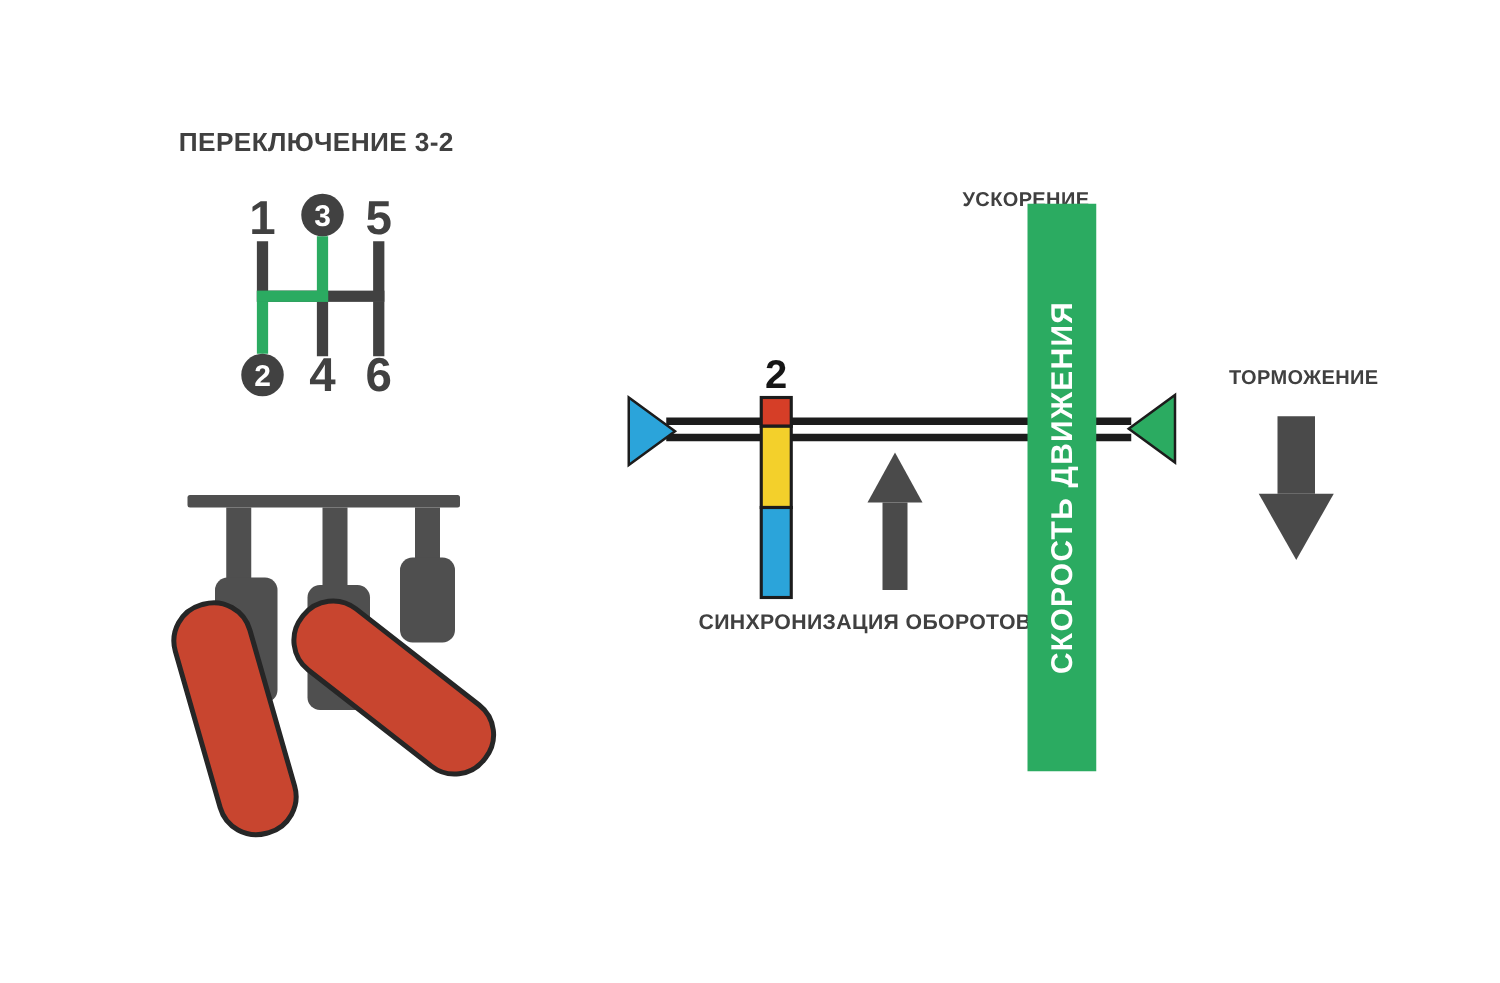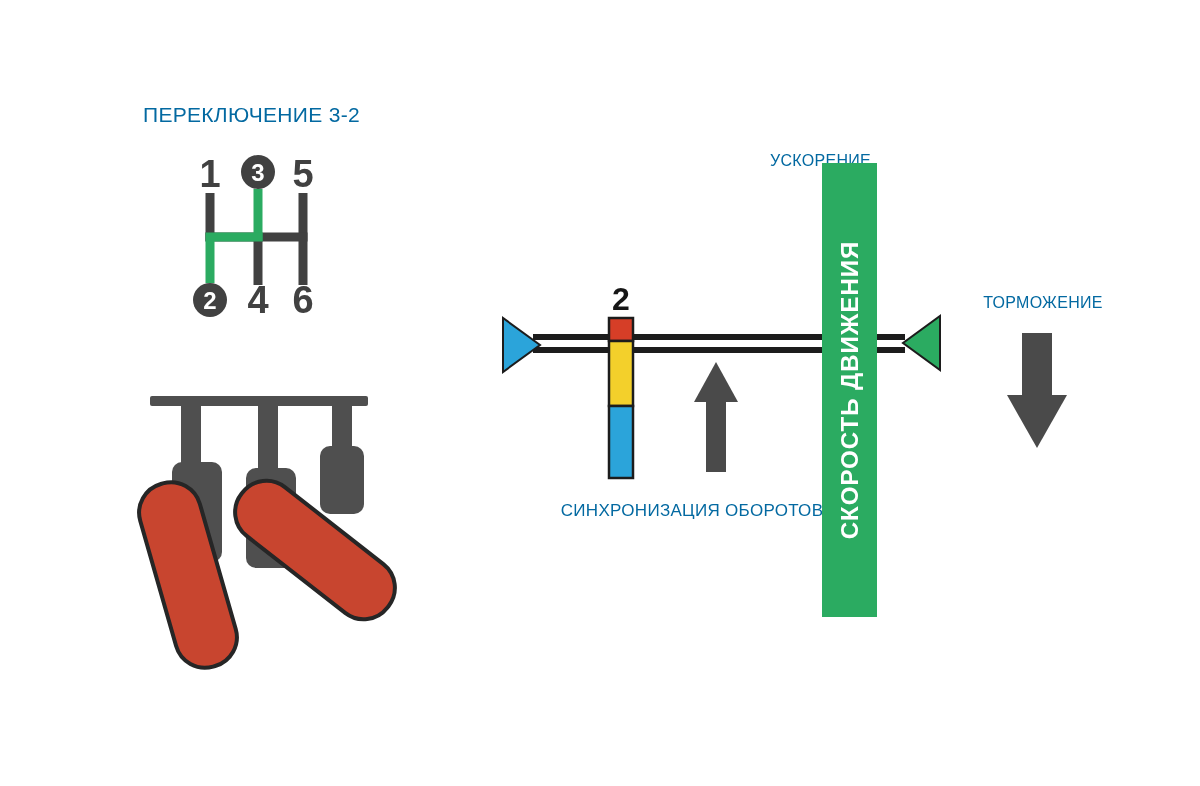--- a/index.html
+++ b/index.html
@@ -7,29 +7,29 @@
     position: relative;
     width: 1200px;
     height: 786px;
     background: #ffffff;
     overflow: hidden;
     font-family: "Liberation Sans", sans-serif;
   }
   .abs { position: absolute; }
   .label {
     position: absolute;
-    font-weight: 400;
-    color: #0369a1;
+    font-weight: 700;
+    color: #404040;
     letter-spacing: 0.3px;
     white-space: nowrap;
   }
   .panel-title   { left: 143px; top: 103px; font-size: 21px; }
   .accel-label   { left: 770px; top: 136px; width: 170px; font-size: 16px; margin-top: 16px; }
   .brake-label   { left: 948px; top: 294px; width: 190px; text-align: center; font-size: 16px; }
-  .sync-label    { left: 558px; top: 501px; width: 268px; text-align: center; font-size: 17px; }
+  .sync-label    { left: 558px; top: 488px; width: 268px; text-align: center; font-size: 17px; }
   svg text { font-family: "Liberation Sans", sans-serif; }
   .gear-num   { font-size: 38px; font-weight: 800; fill: #414141; text-anchor: middle; }
   .circle-num { font-size: 24px; font-weight: 800; fill: #ffffff; text-anchor: middle; }
   .marker-num { font-size: 32px; font-weight: 800; fill: #161616; text-anchor: middle; }
   .speed-text { font-size: 24px; font-weight: 800; fill: #ffffff; letter-spacing: 1px; text-anchor: middle; }
 </style>
 </head>
 <body>
 
 <div class="canvas">

